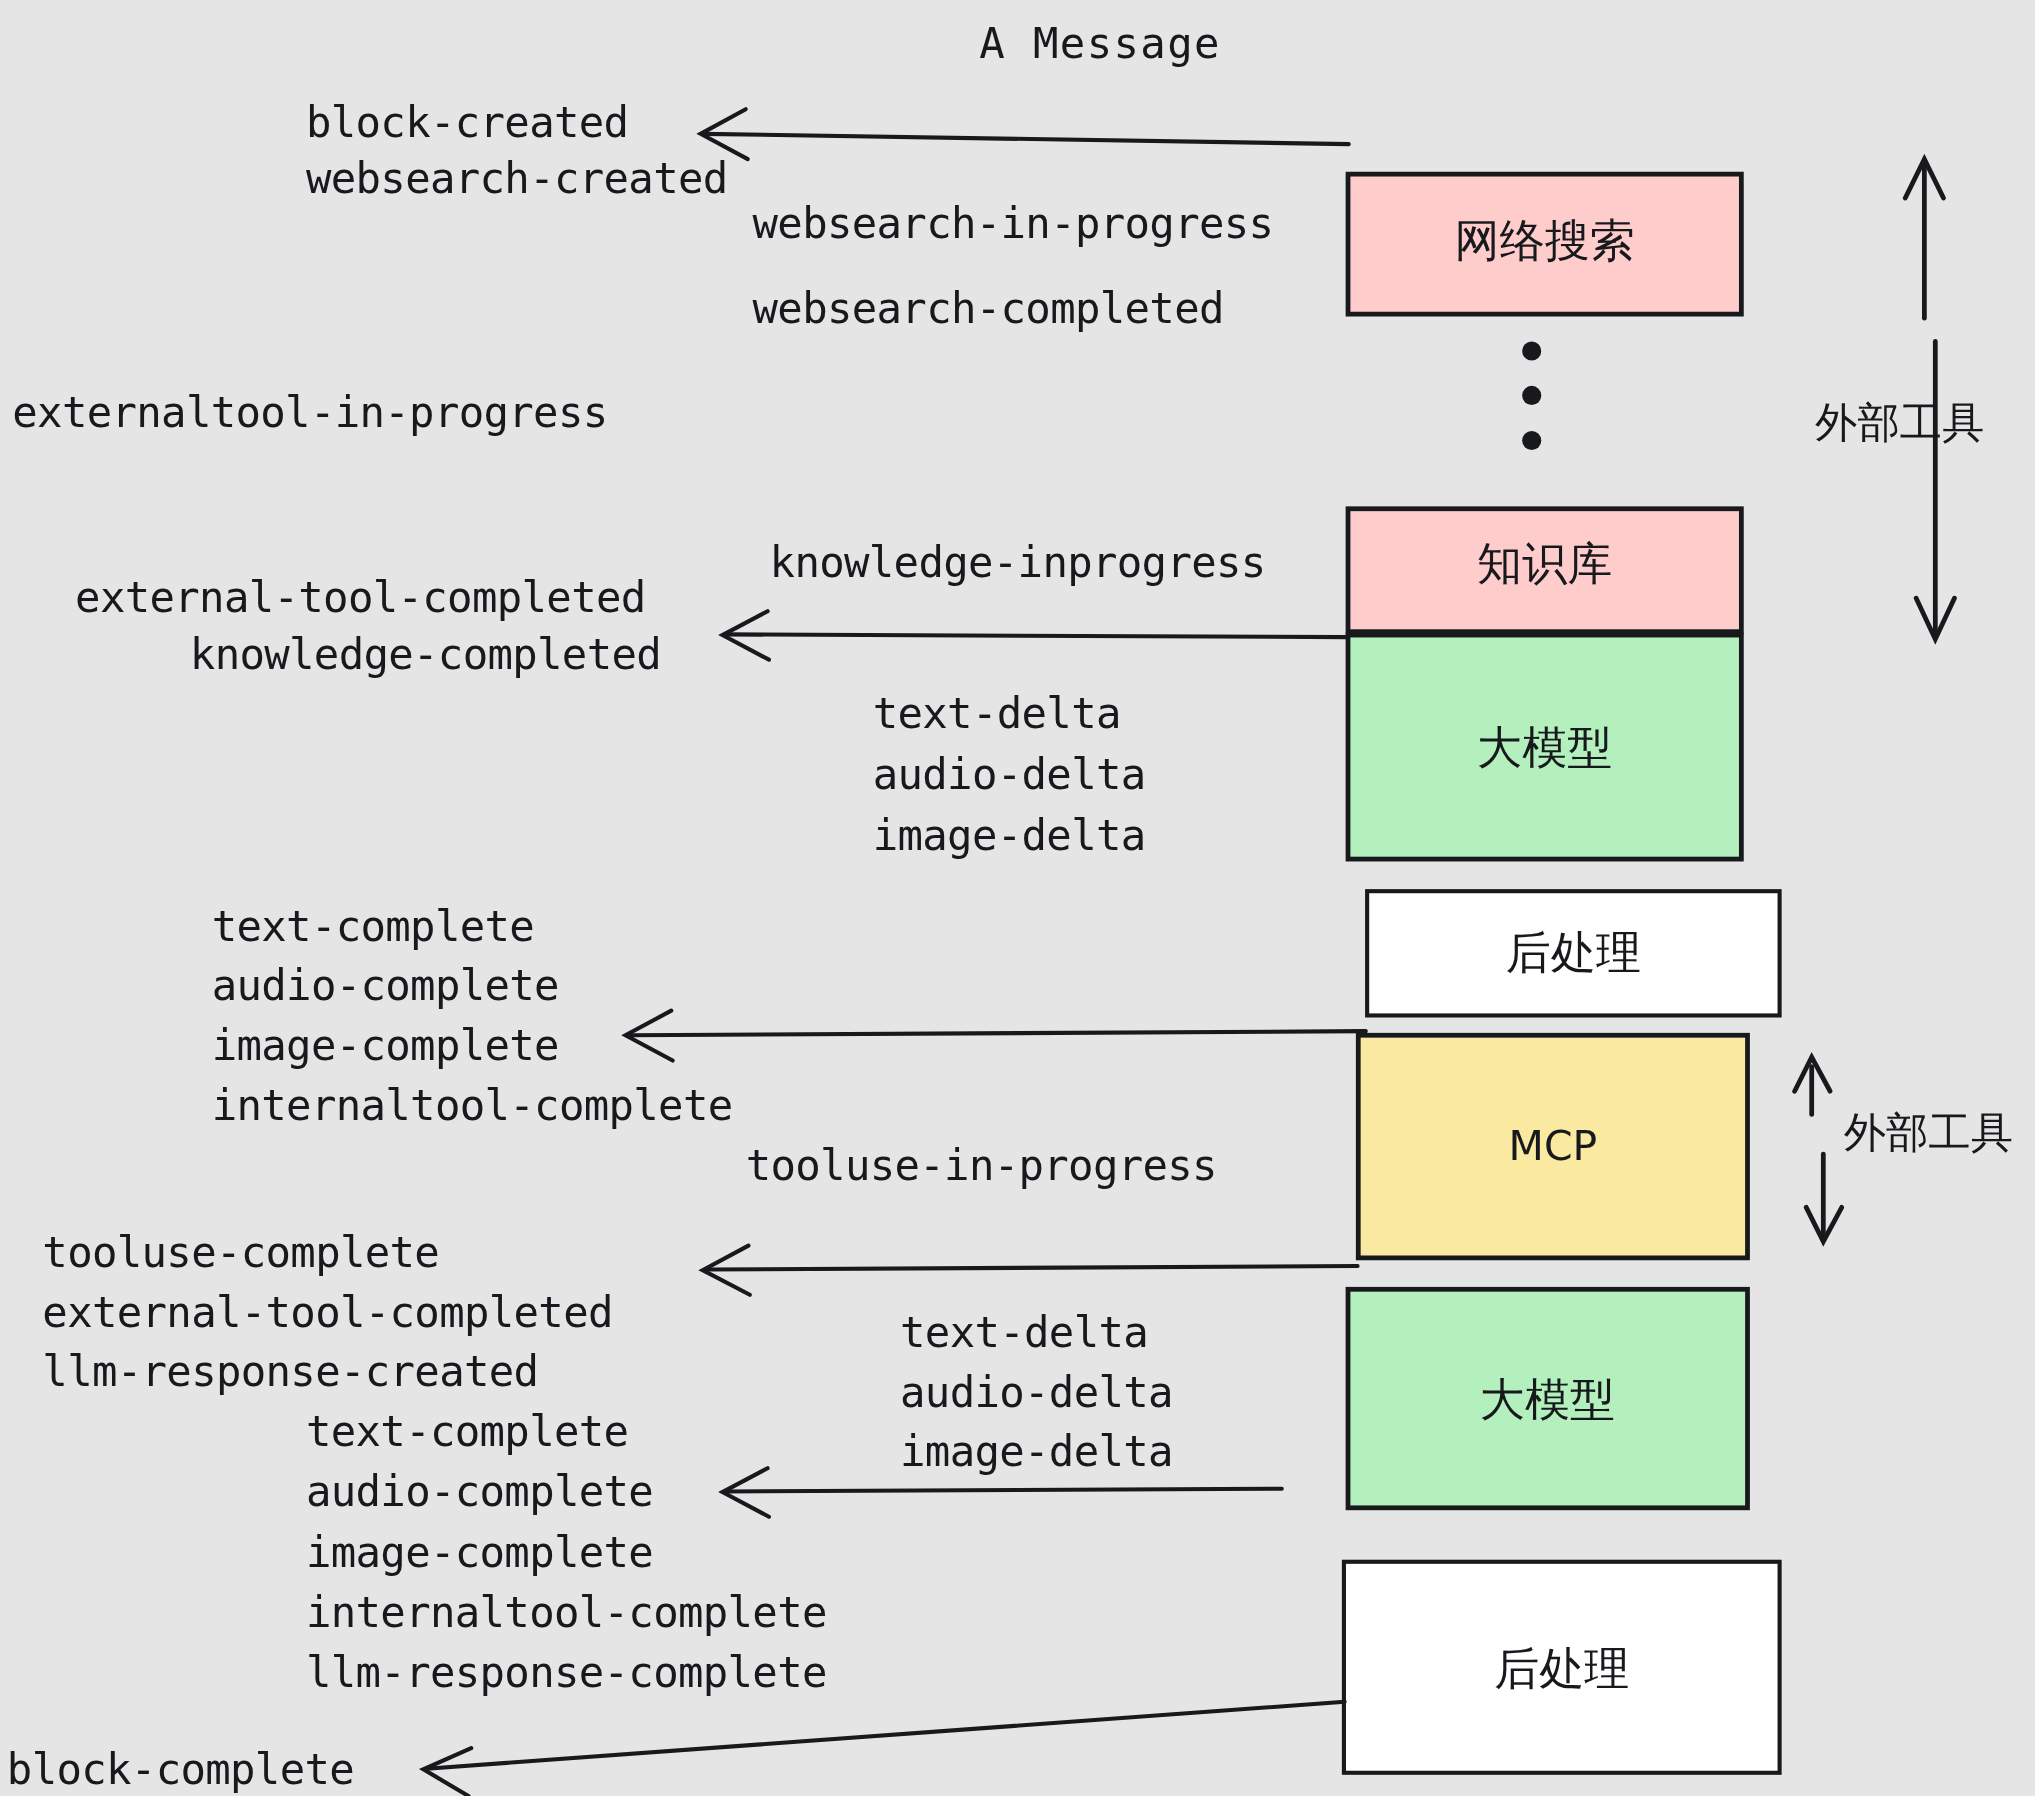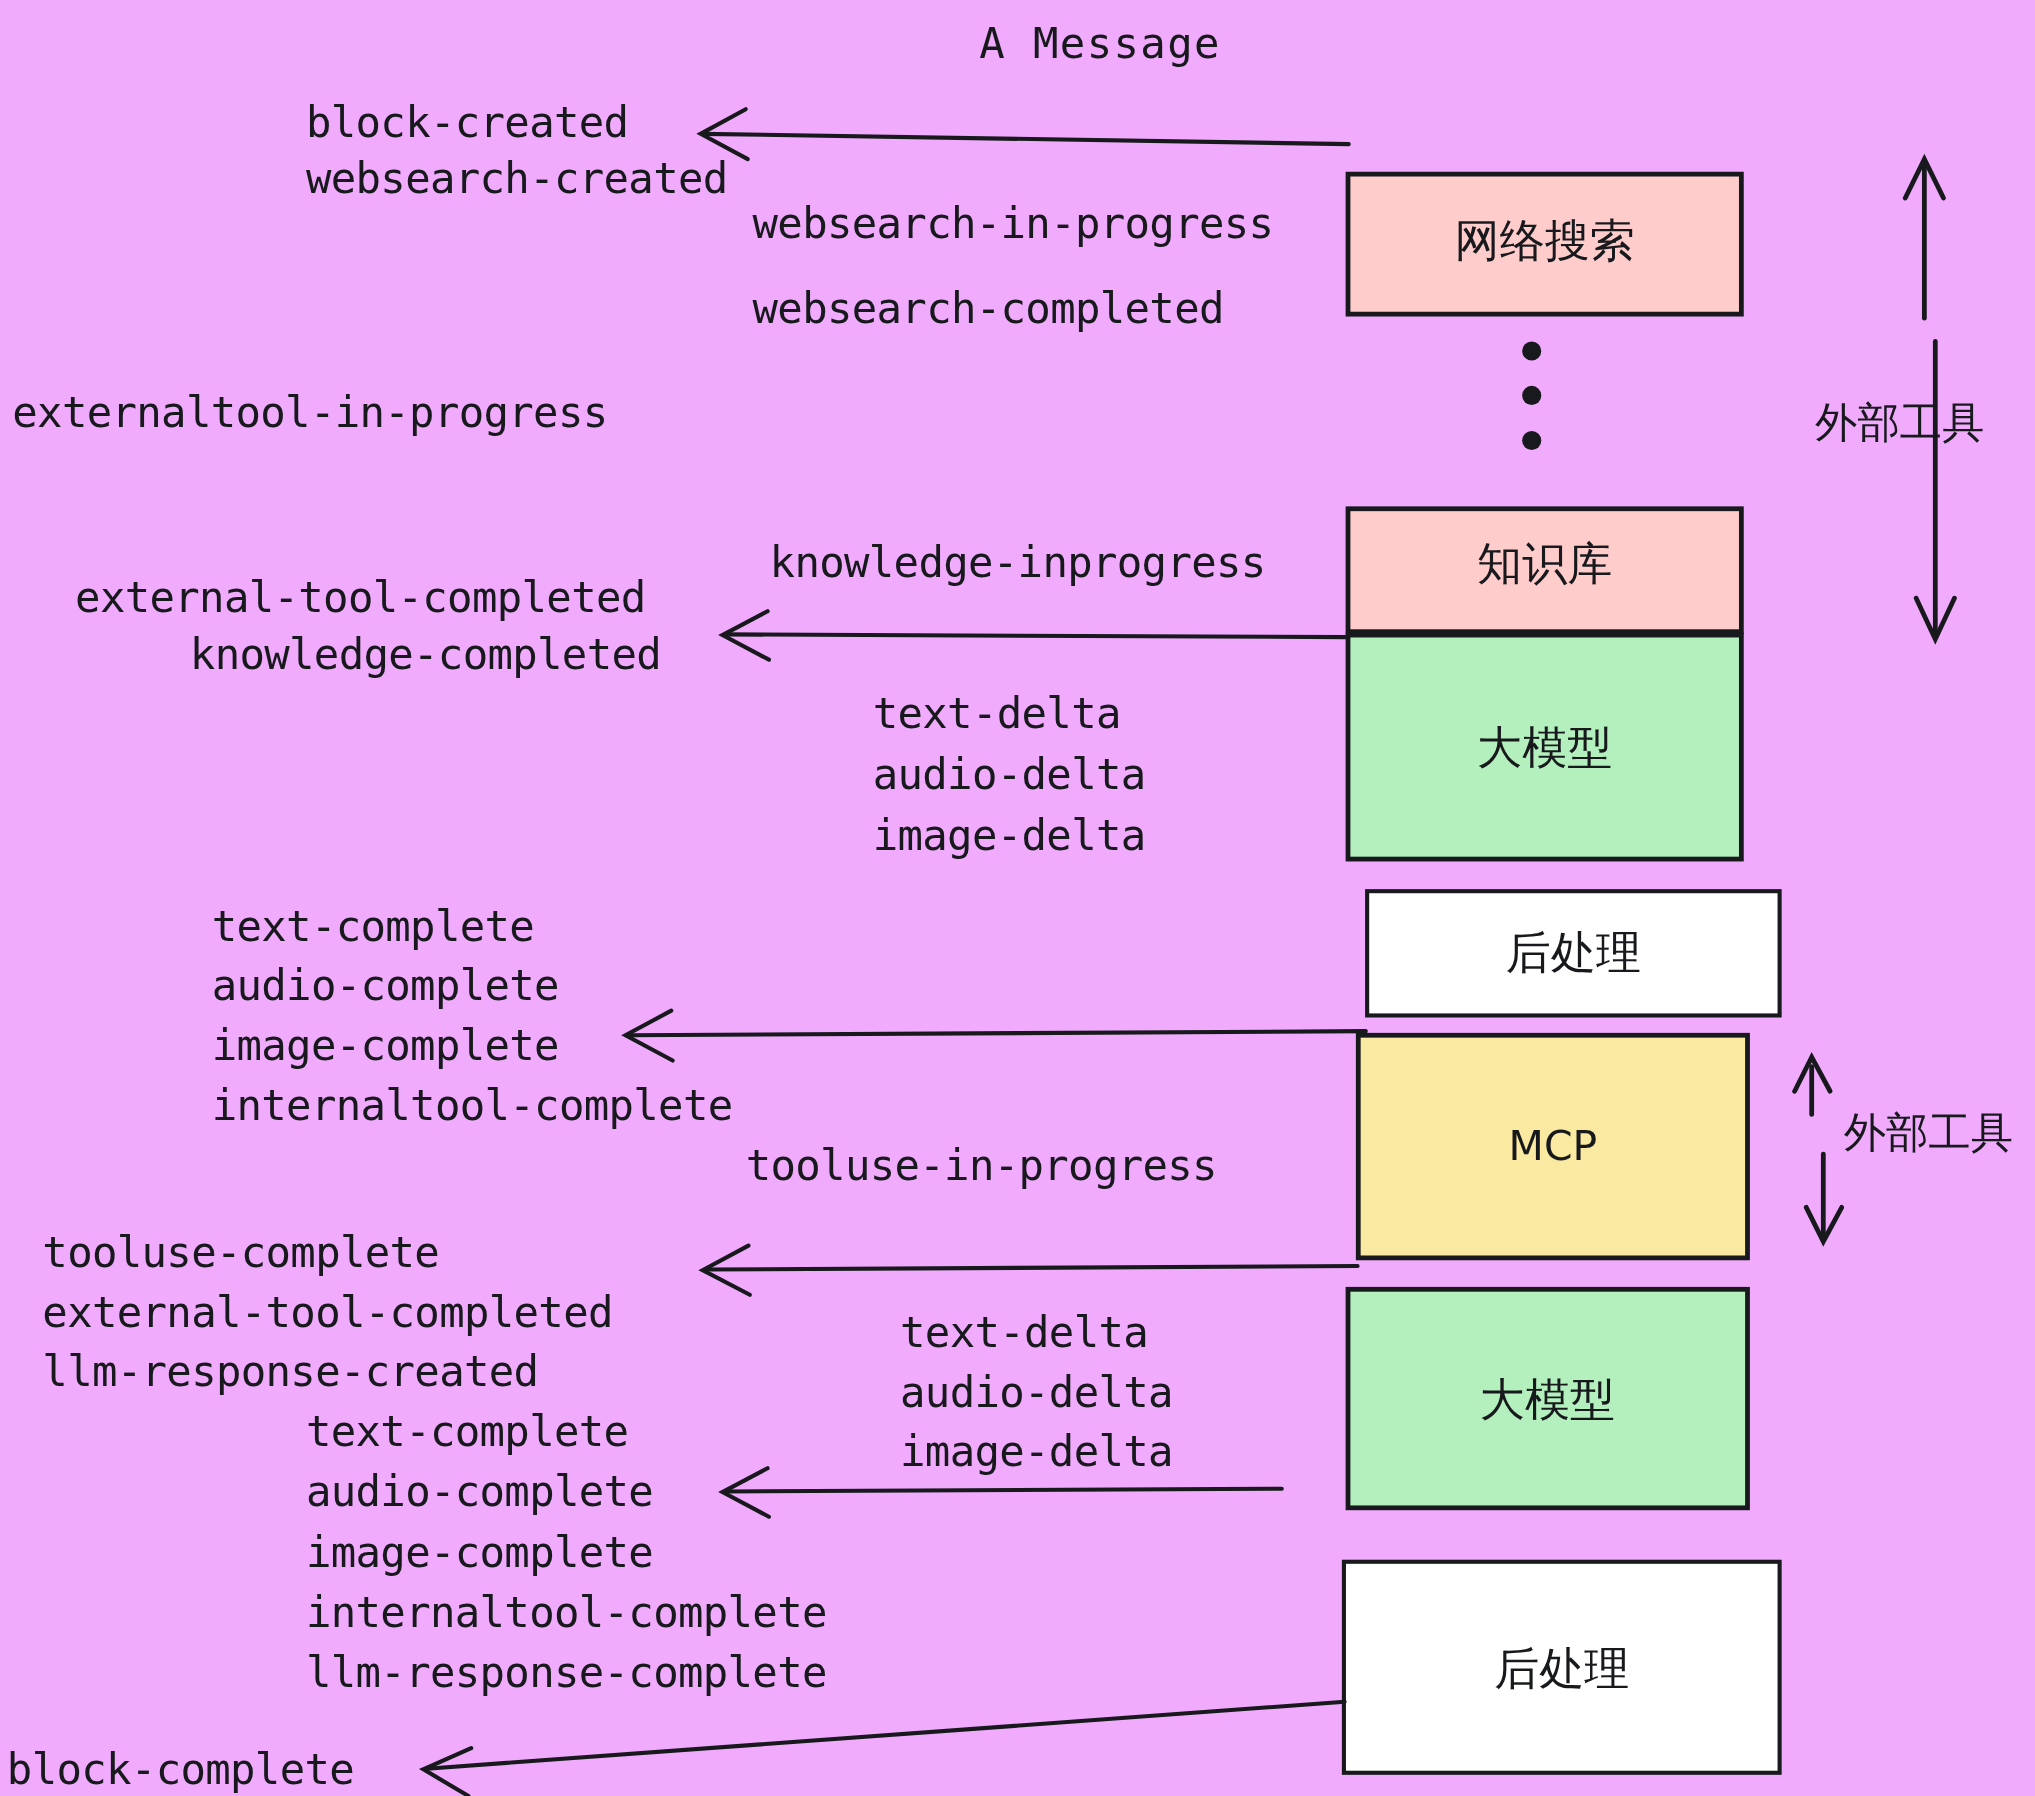--- a/index.html
+++ b/index.html
@@ -11,21 +11,21 @@
   body {
     width: 2035px;
     height: 1796px;
     overflow: hidden;
     font-family: "DejaVu Sans", sans-serif;
   }
   #diagram-root {
     position: relative;
     width: 2035px;
     height: 1796px;
-    background: #f0abfc;
+    background: #e5e5e5;
   }
   svg.canvas {
     position: absolute;
     inset: 0;
     width: 2035px;
     height: 1796px;
     display: block;
   }
   
   .evt {

